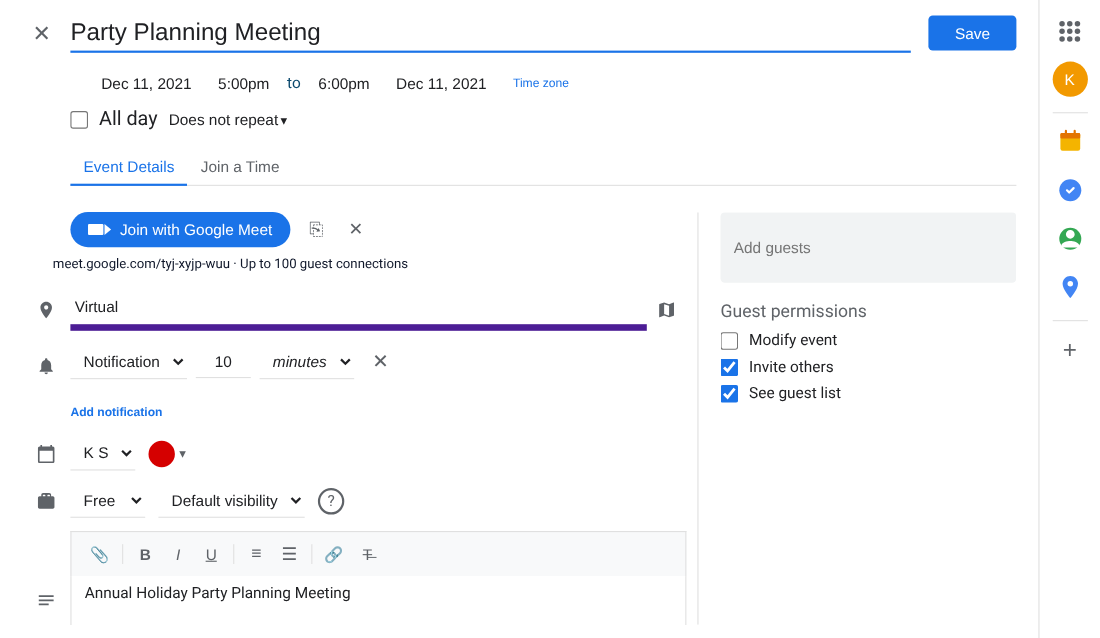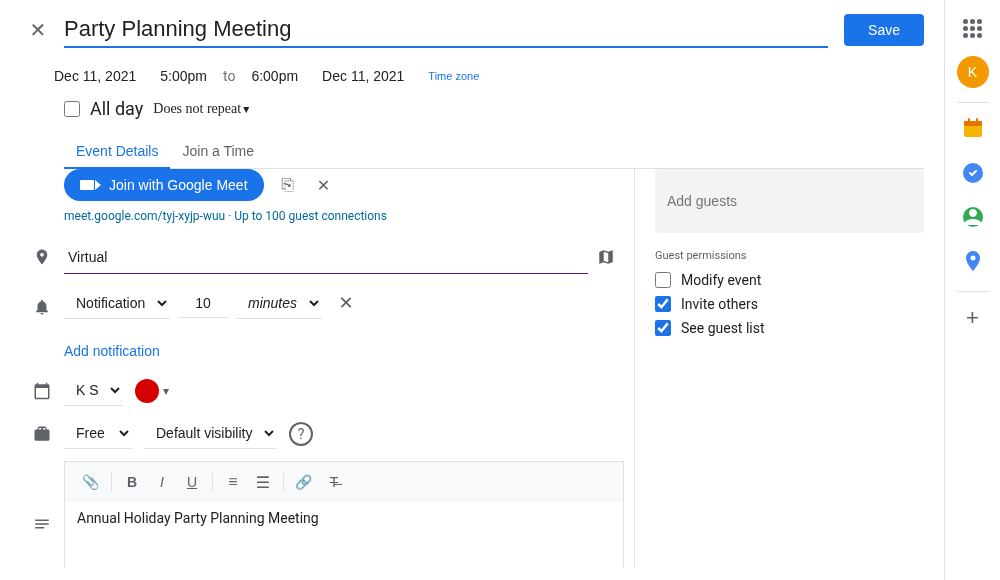--- a/index.html
+++ b/index.html
@@ -62,34 +62,34 @@
       font-size: 14px;
       font-weight: 500;
       cursor: pointer;
       margin-left: 16px;
     }
 
     
     .datetime-row {
       display: flex;
       align-items: center;
-      margin-left: 26px;
+      margin-left: 64px;
       margin-bottom: 10px;
       gap: 8px;
     }
     .date-chip, .time-chip {
       border: none;
       background: none;
       font-size: 14px;
       color: #202124;
       cursor: pointer;
       padding: 4px 8px;
       border-radius: 4px;
     }
-    .to-text { font-size: 14px; color: #737373; }
+    .to-text { font-size: 14px; color: #0c4a6e; }
     .timezone-btn {
       border: none;
       background: none;
       font-size: 11px;
       color: #1a73e8;
       cursor: pointer;
       padding: 4px 8px;
     }
 
     
@@ -106,29 +106,28 @@
     .allday-label { font-size: 18px; color: #202124; }
     .repeat-btn {
       border: none;
       background: none;
       font-size: 14px;
       color: #202124;
       cursor: pointer;
       display: flex;
       align-items: flex-end;
       gap: 2px;
-      font-family: Liberation Serif, serif;
     }
 
     
     .tabs-row {
       display: flex;
       margin-left: 44px;
       border-bottom: 1px solid #e0e0e0;
-      margin-bottom: 0;
+      margin-bottom: 24px;
     }
     .tab {
       padding: 8px 12px;
       font-size: 14px;
       color: #5f6368;
       cursor: pointer;
       border: none;
       background: none;
       border-bottom: 2px solid transparent;
       margin-bottom: -1px;
@@ -186,24 +185,24 @@
       background: none;
       cursor: pointer;
       display: flex;
       align-items: center;
       justify-content: center;
       border-radius: 50%;
       color: #5f6368;
       font-size: 18px;
     }
     .meet-link-row {
-      margin-left: 44px;
+      margin-left: 28px;
       margin-bottom: 16px;
       font-size: 12px;
-      color: #0369a1;
+      color: #0f172a;
     }
 
     
     .field-row {
       display: flex;
       align-items: center;
       margin-bottom: 12px;
       margin-left: 0;
     }
     .field-icon {
@@ -211,21 +210,21 @@
       display: flex;
       align-items: center;
       justify-content: center;
       color: #5f6368;
       font-size: 18px;
       flex-shrink: 0;
     }
     .field-input {
       flex: 1;
       border: none;
-      border-bottom: 1px solid #4c1d95;
+      border-bottom: 6px solid #4c1d95;
       padding: 8px 4px;
       font-size: 14px;
       color: #202124;
       outline: none;
       background: transparent;
     }
     .map-icon-btn {
       width: 36px;
       height: 36px;
       border: none;
@@ -272,26 +271,27 @@
       font-size: 14px;
       color: #202124;
       background: transparent;
       cursor: pointer;
       outline: none;
       font-style: italic;
     }
     .add-notif-btn {
       border: none;
       background: none;
-      font-size: 14px;
+      font-size: 11px;
       color: #1a73e8;
       cursor: pointer;
       margin-left: 44px;
       padding: 4px 0;
       margin-bottom: 12px;
+      font-weight: bold;
     }
     .cal-select {
       border: none;
       border-bottom: 1px solid #e0e0e0;
       padding: 6px 8px;
       font-size: 14px;
       color: #202124;
       background: transparent;
       cursor: pointer;
       outline: none;
@@ -418,21 +418,21 @@
       border: none;
       background: #f1f3f4;
       border-radius: 4px;
       padding: 24px 12px;
       font-size: 14px;
       color: #202124;
       outline: none;
       margin-bottom: 16px;
     }
     .guest-perms-title {
-      font-size: 11px;
+      font-size: 16px;
       color: #5f6368;
       margin-bottom: 10px;
     }
     .perm-row {
       display: flex;
       align-items: center;
       margin-bottom: 8px;
       gap: 10px;
     }
     .perm-checkbox {

